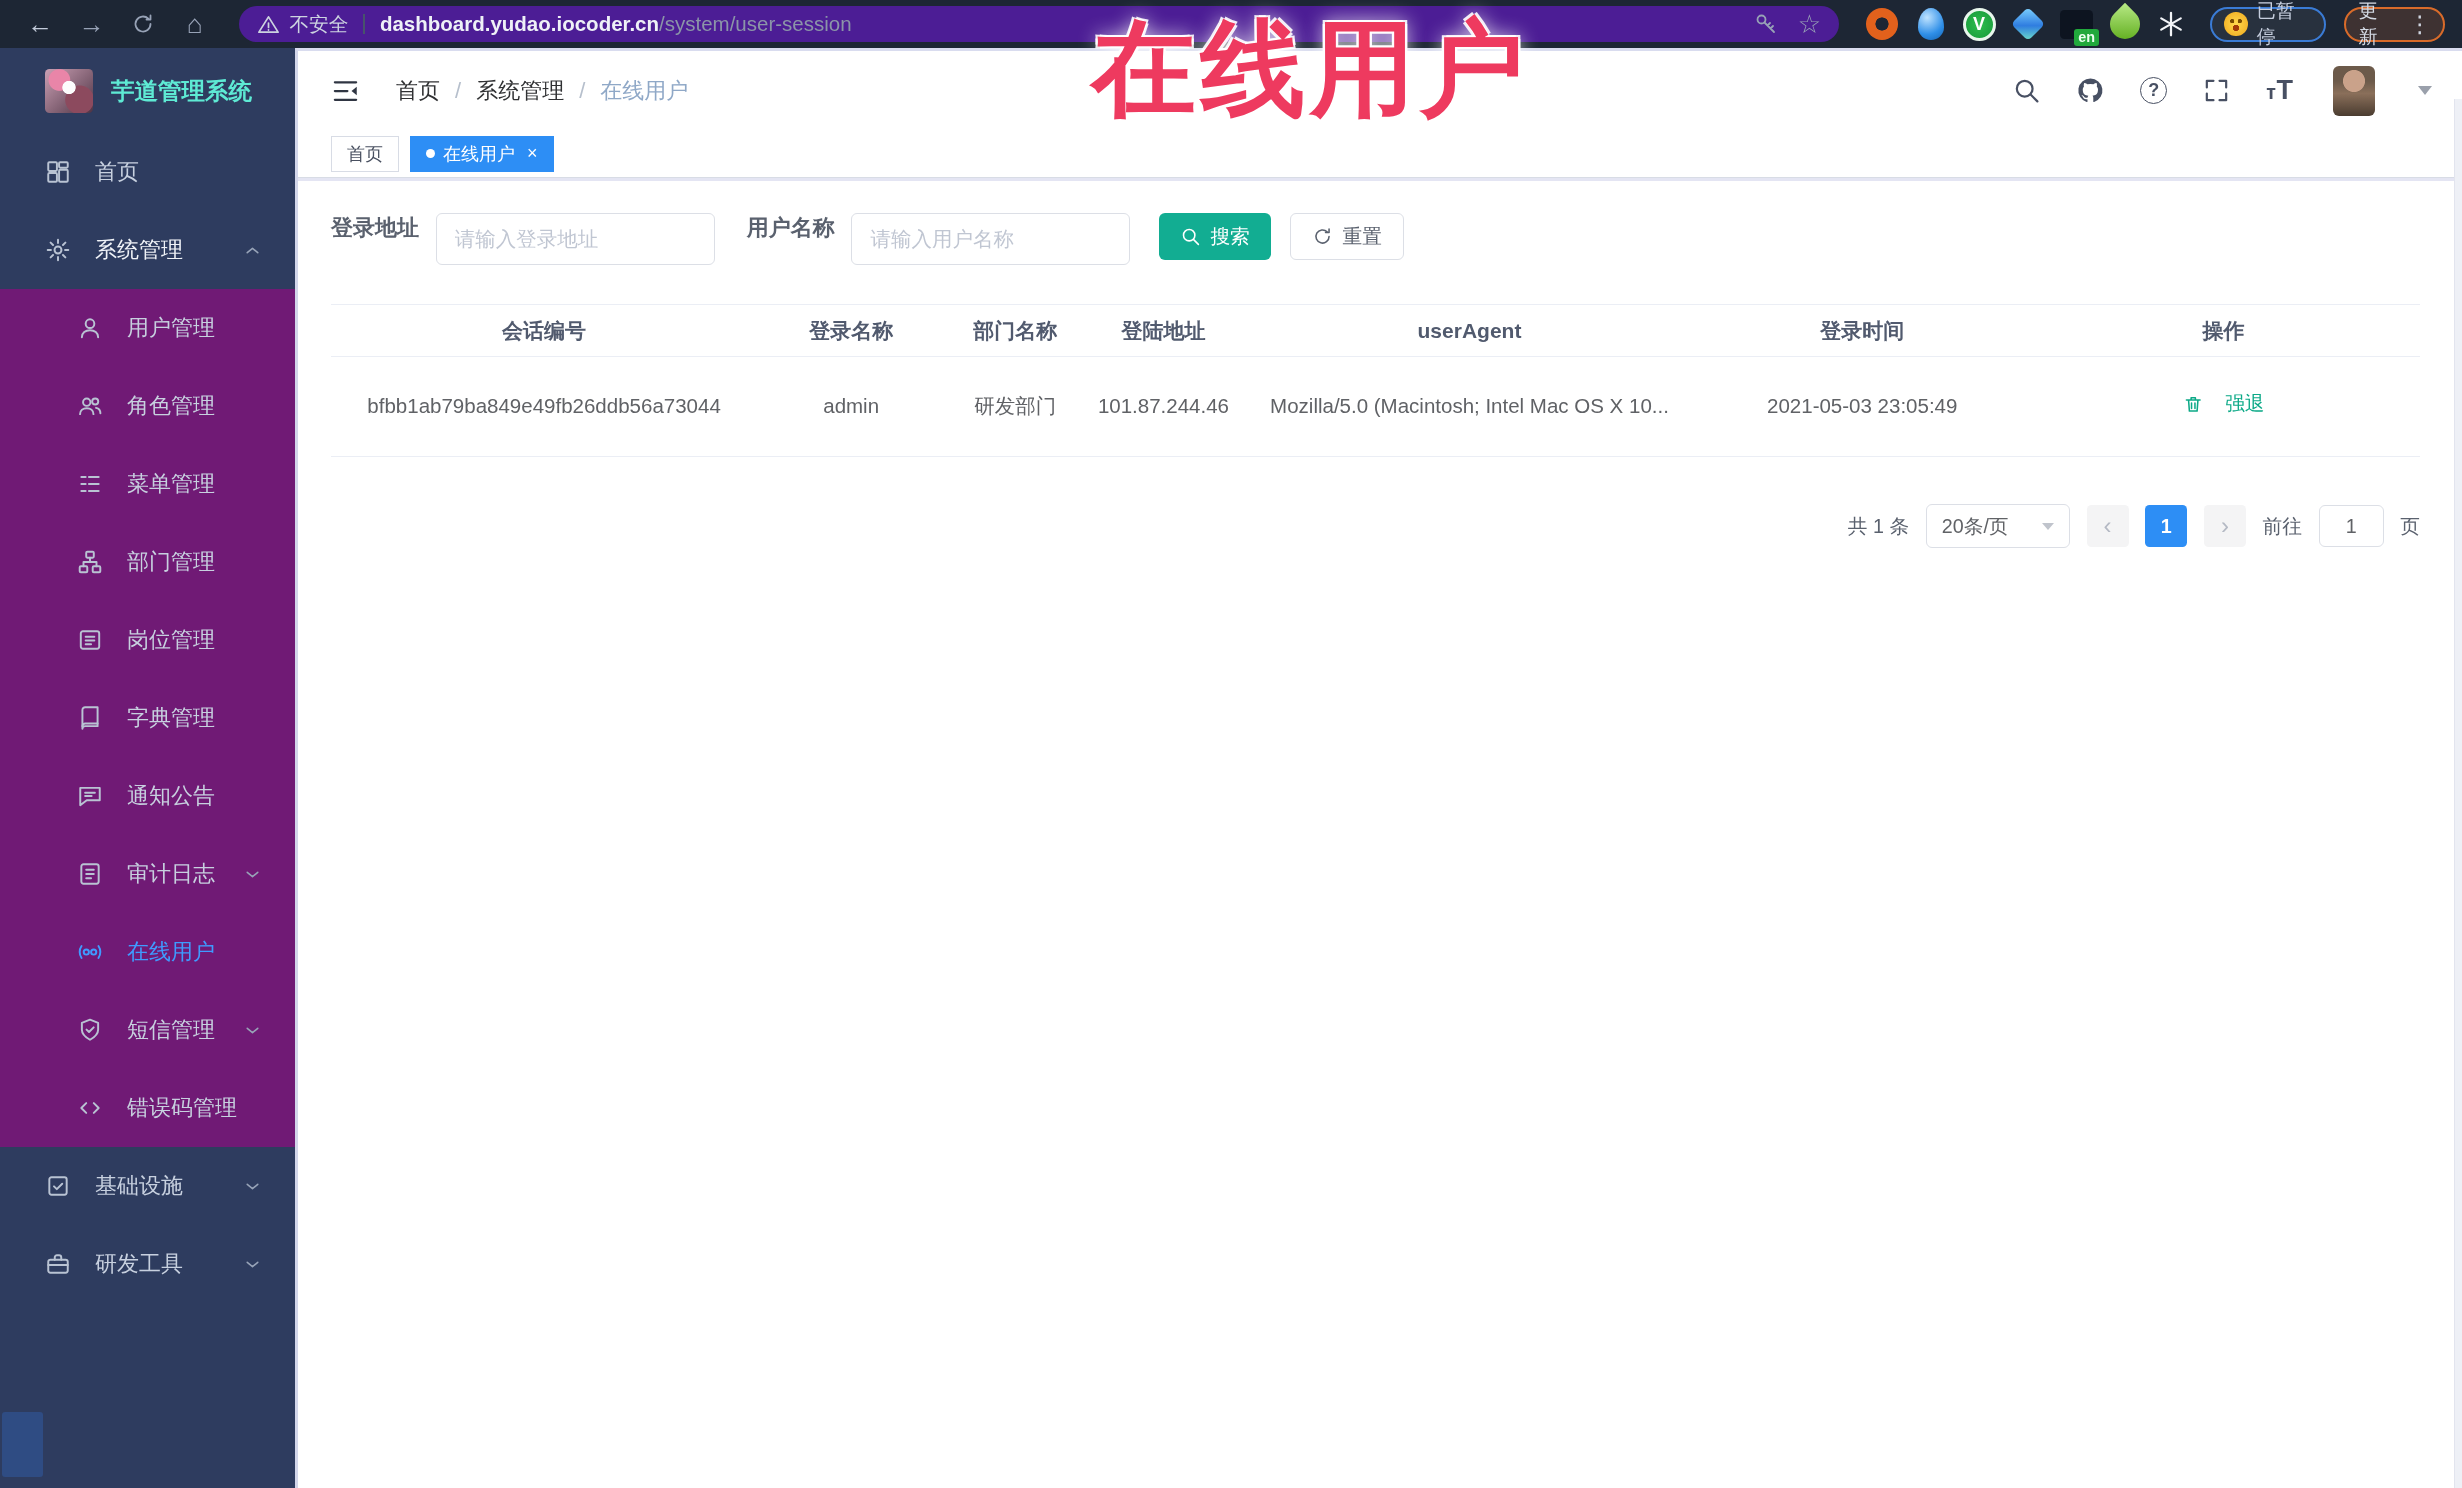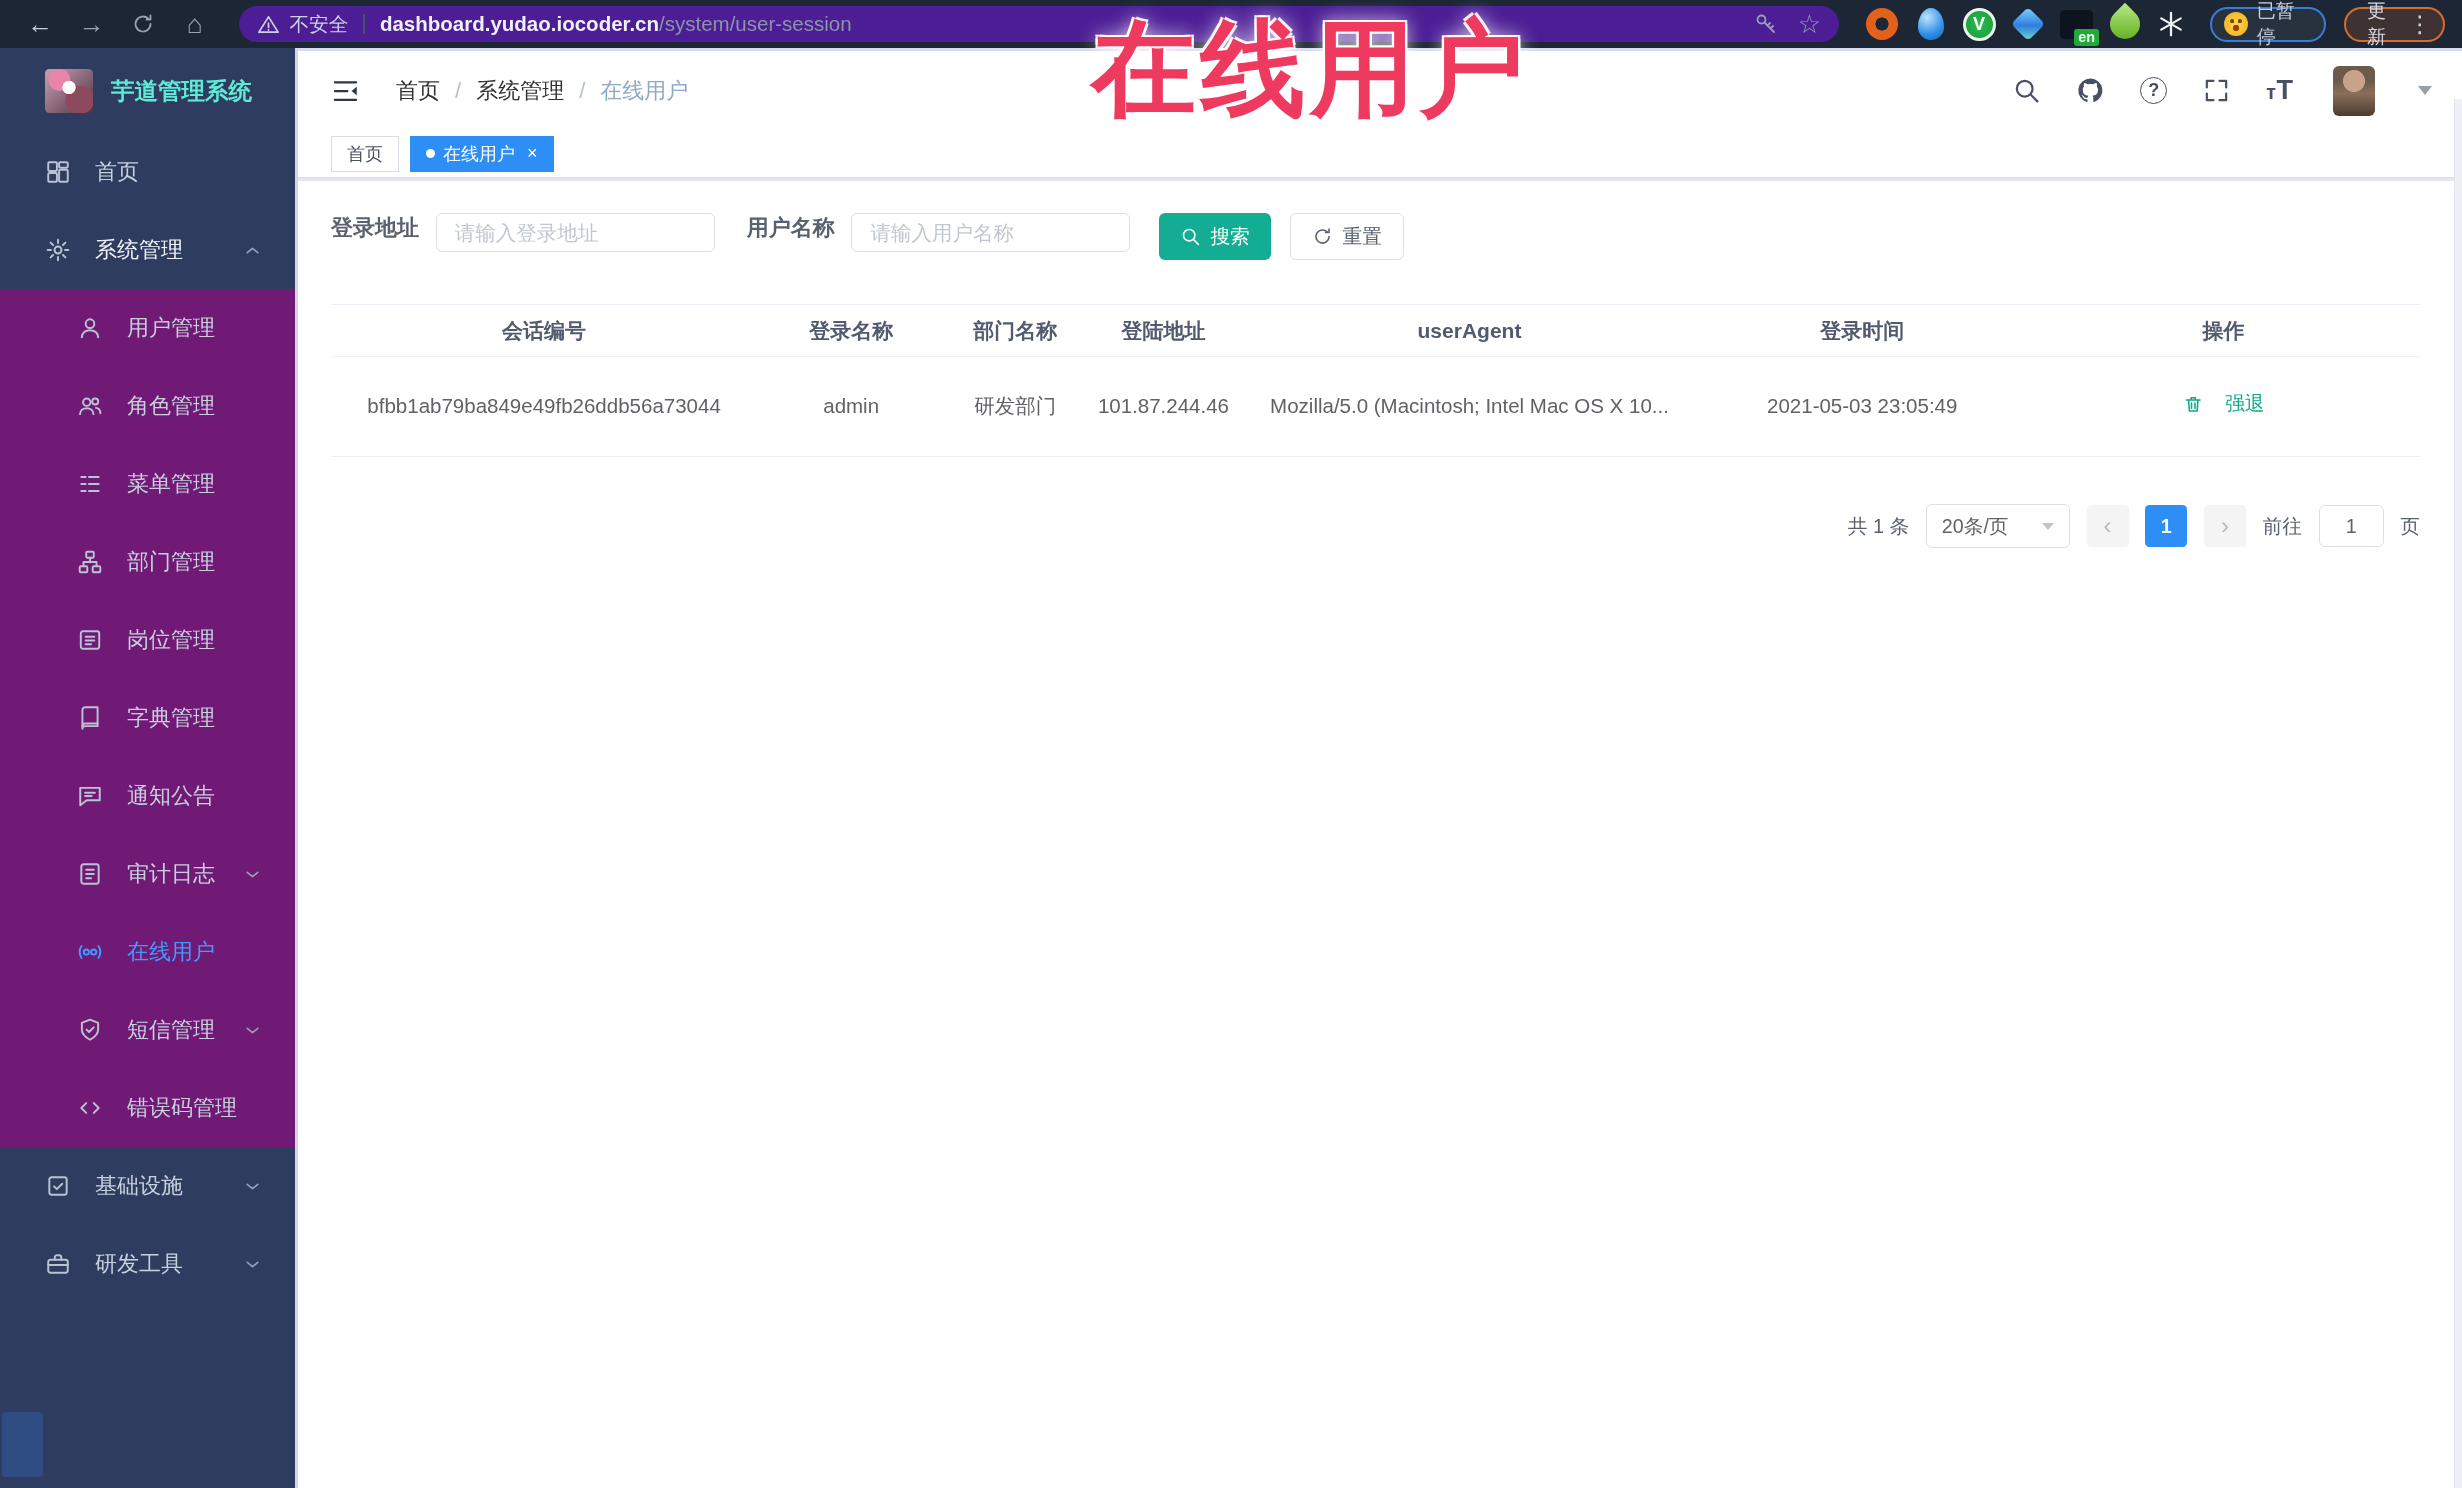--- a/index.html
+++ b/index.html
@@ -30,21 +30,21 @@
   .ext-en .badge { position:absolute; right:-6px; bottom:-7.6px; background:#21a93c; color:#eafff0; font-size:14.4px; padding:0.8px 3.8px; border-radius:3px; font-weight:bold; }
   .ext-leaf { width:30px; height:30px; background:linear-gradient(135deg,#b8e986,#57a813); border-radius:0 50% 50% 50%; transform:rotate(45deg); }
   .ext-ast { width:30px; height:30px; color:#f2f4f8; }
   .chip { height:35px; border-radius:17.4px; display:flex; align-items:center; padding:0 12px; gap:9px; font-size:19px; }
   .chip-paused { border:2.3px solid #3a7bd5; background:rgba(255,255,255,.05); color:#c6cede; margin-left:19.7px; }
   .emoji { width:24px; height:24px; border-radius:50%;
      background: radial-gradient(circle at 34% 38%, #7a4b00 9%, rgba(0,0,0,0) 11%),
                  radial-gradient(circle at 66% 38%, #7a4b00 9%, rgba(0,0,0,0) 11%),
                  radial-gradient(circle at 50% 66%, #a33a08 15%, rgba(0,0,0,0) 17%),
                  radial-gradient(#ffd84d, #f0a81c); }
-  .chip-update { border:2.3px solid #d86b2a; background:rgba(216,107,42,.18); color:#d3d9e3; margin-left:13.6px; padding-right:7.6px;text-align:center; }
+  .chip-update { border:2.3px solid #d86b2a; background:rgba(216,107,42,.18); color:#d3d9e3; margin-left:13.6px; padding-right:7.6px; }
   .vdots { font-size:23px; color:#cfd5e0; padding:0 4.5px; }
 
   
   .app { display:flex; height:1440px; }
   .sidebar { width:295px; flex:0 0 295px; background:#2e3c5f; overflow:hidden; }
   .logo-row { height:85px; display:flex; align-items:center; padding-left:45px; gap:18px; }
   .logo-img { width:48px; height:44px; border-radius:4.5px;
      background: radial-gradient(circle at 50% 42%, #fdfdfd 18%, rgba(0,0,0,0) 20%),
                  radial-gradient(circle at 30% 25%, #e985a8 22%, rgba(0,0,0,0) 24%),
                  radial-gradient(circle at 72% 70%, #8c4a5e 30%, rgba(0,0,0,0) 32%),
@@ -77,21 +77,21 @@
   .tags-bar { height:48px; border-bottom:0.8px solid #d8dce5; box-shadow:0 3px 0 rgba(205,208,233,.55); display:flex; align-items:center; padding:0 33px; gap:10.6px; }
   .tag { height:36px; padding:0 15px; border:0.8px solid #d8dce5; background:#fff; color:#495060; font-size:18px; display:flex; align-items:center; gap:7.6px; cursor:pointer; }
   .tag.active { background:#2d8ef5; border-color:#2d8ef5; color:#fff; }
   .tag .dot { width:9.8px; height:9.8px; border-radius:50%; background:#fff; }
   .tag .close { font-size:18px; margin-left:4.5px; }
 
   .content { flex:1; padding:35px 42px 0 33px; position:relative; }
   .filter-row { display:flex; align-items:flex-start; height:50px; margin-bottom:41px; }
   .f-label { font-size:22px; color:#5a616e; font-weight:600; margin-right:16.7px; }
   .f-label.second { margin-left:32px; }
-  .f-input { width:279px; height:39px; border:0.8px solid #dcdfe6; border-radius:6px; padding:0 18px; font-size:20.5px; color:#606266; outline:none; font-family:"Liberation Sans",sans-serif; }
+  .f-input { width:279px; height:52px; border:0.8px solid #dcdfe6; border-radius:6px; padding:0 18px; font-size:20.5px; color:#606266; outline:none; font-family:"Liberation Sans",sans-serif; }
   .f-input::placeholder { color:#c0c6d2; }
   .btn { height:47px; border-radius:6px; font-size:19.7px; display:inline-flex; align-items:center; gap:9px; padding:0 21px; border:none; cursor:pointer; font-family:"Liberation Sans",sans-serif; }
   .btn .bi { width:21px; height:21px; }
   .btn-search { background:#12ad92; color:#fff; margin-left:29px; }
   .btn-reset { background:#fff; border:0.8px solid #dcdfe6; color:#5a616e; margin-left:19.7px; }
 
   table.grid { width:100%; border-collapse:collapse; table-layout:fixed; }
   .grid th { height:52px; font-size:21px; color:#515a6e; font-weight:bold; text-align:center; border-top:0.8px solid #ebeef5; border-bottom:0.8px solid #ebeef5; padding:0 7.6px; }
   .grid td { height:100px; font-size:20.5px; color:#606266; text-align:center; border-bottom:0.8px solid #ebeef5; padding:0 10.6px; line-height:1.5; word-break:break-all; }
   .grid td.ua { white-space:nowrap; overflow:hidden; word-break:normal; }

